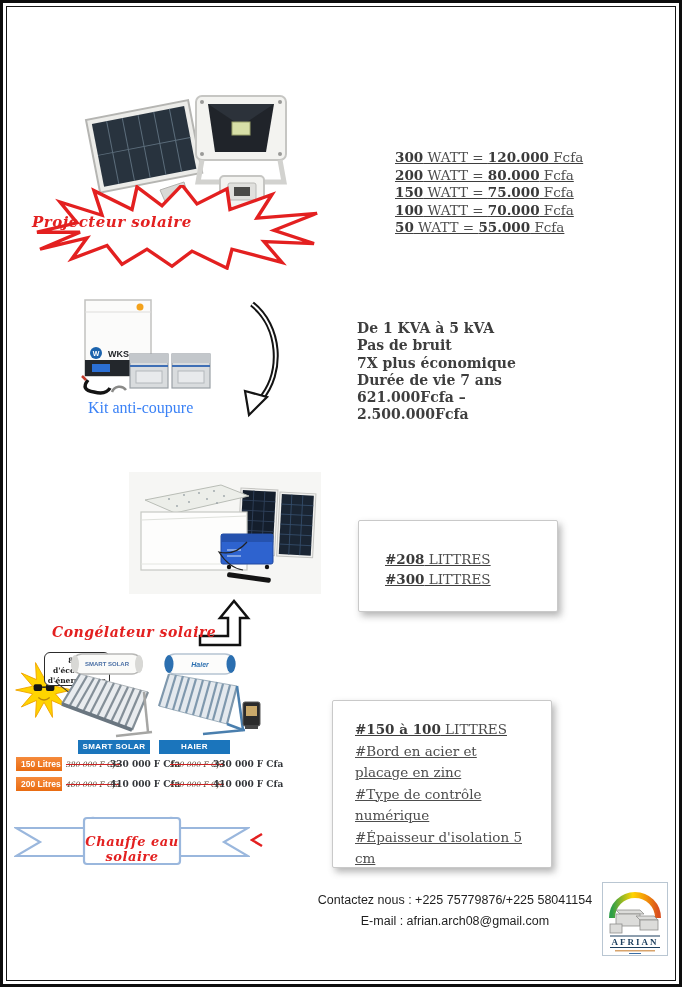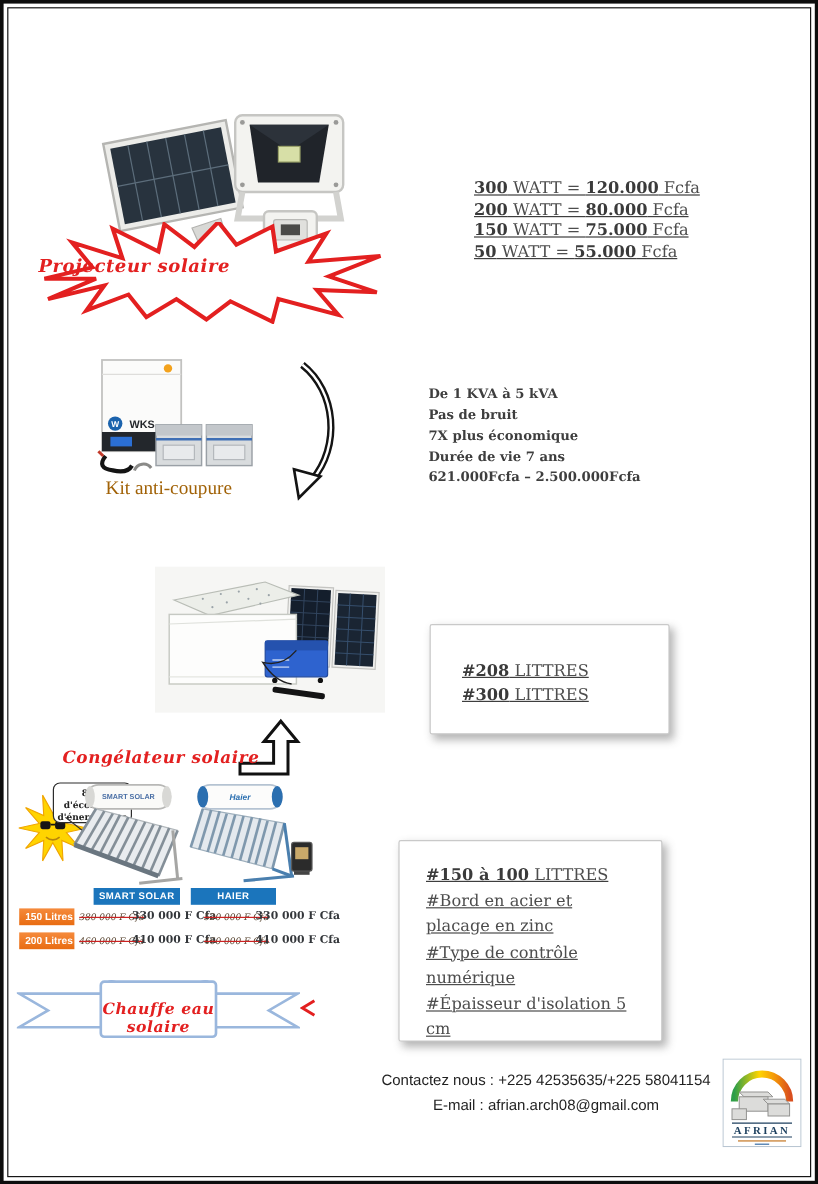--- a/index.html
+++ b/index.html
@@ -4,21 +4,21 @@
 <style>
   html,body{margin:0;padding:0;background:#ffffff;}
   .page{position:relative;width:682px;height:987px;background:#fff;overflow:hidden;
         font-family:"DejaVu Serif",serif;}
   .outer-border{position:absolute;inset:0;border:3px solid #0d0d0d;pointer-events:none;z-index:50;}
   .inner-border{position:absolute;inset:6px;border:1px solid #161616;pointer-events:none;z-index:50;}
   .abs{position:absolute;}
   .body-text{color:#3e3e3e;font-size:13.5px;text-decoration:underline;}
   .body-text b{color:#3a3a3a;}
   .body-text .lt{font-weight:normal;color:#4d4d4d;}
-  .bold-line{font-weight:bold;color:#3e3e3e;font-size:11px;}
+  .bold-line{font-weight:bold;color:#3e3e3e;font-size:14px;}
   .script-red{color:#e32020;font-weight:bold;font-style:italic;letter-spacing:.5px;}
   .shadow-box{background:#fff;border:1px solid #c9c9c9;border-radius:2px;
               box-shadow:3px 4px 7px rgba(90,90,90,.45);}
   .btn-blue{background:#1b75bc;color:#fff;font-family:"Liberation Sans",sans-serif;
             font-size:8px;font-weight:bold;text-align:center;line-height:14px;letter-spacing:.4px;}
   .label-orange{background:linear-gradient(#f58a3c,#e96c12);color:#fff;
             font-family:"Liberation Sans",sans-serif;font-size:8.5px;font-weight:bold;
             line-height:14px;padding-left:5px;box-sizing:border-box;}
   .old-price{font-size:7.5px;color:#57432f;font-style:italic;
              text-decoration:line-through;text-decoration-color:#cc2222;}
@@ -73,20 +73,21 @@
     <svg width="290" height="85" viewBox="0 0 290 90" preserveAspectRatio="none">
       <polygon points="5,50 45,40 28,18 70,32 62,6 100,26 105,2 130,22 150,0 165,20 195,4 198,26 240,10 225,35 285,30 242,48 282,62 232,60 250,82 200,68 195,88 160,70 140,86 115,68 90,84 75,64 40,78 55,56 8,68 48,50" fill="#ffffff" stroke="#e32020" stroke-width="3.5" stroke-linejoin="miter"></polygon>
     </svg>
     <div class="abs script-red" style="left:0;top:28px;width:290px;text-align:left;font-size:15px;">Projecteur solaire</div>
   </div>
 
   <div class="abs" style="left:395px;top:149px;width:190px;">
     <div class="body-text" style="line-height:17.5px;"><b>300</b><span class="lt"> WATT = </span><b>120.000</b><span class="lt"> Fcfa</span></div>
     <div class="body-text" style="line-height:17.5px;"><b>200</b><span class="lt"> WATT = </span><b>80.000</b><span class="lt"> Fcfa</span></div>
     <div class="body-text" style="line-height:17.5px;"><b>150</b><span class="lt"> WATT = </span><b>75.000</b><span class="lt"> Fcfa</span></div>
+    <div class="body-text" style="line-height:17.5px;"><b>100</b><span class="lt"> WATT = </span><b>70.000</b><span class="lt"> Fcfa</span></div>
     <div class="body-text" style="line-height:17.5px;"><b>50</b><span class="lt"> WATT = </span><b>55.000</b><span class="lt"> Fcfa</span></div>
   </div>
 
   <svg class="abs" style="left:78px;top:296px;" width="160" height="102" viewBox="0 0 160 102">
     <g>
       <rect x="7" y="4" width="66" height="76" fill="#fbfbfa" stroke="#c2c2c0" stroke-width="1.5"></rect>
       <line x1="7" y1="16" x2="73" y2="16" stroke="#dedddb"></line>
       <circle cx="62" cy="11" r="3.5" fill="#f3a21c"></circle>
       <circle cx="18" cy="57" r="6" fill="#1b63ad"></circle>
       <text x="18" y="60" font-size="7" font-weight="bold" fill="#fff" text-anchor="middle" font-family="Liberation Sans, sans-serif">W</text>
@@ -105,21 +106,21 @@
       <rect x="94" y="58" width="38" height="9" fill="#c3c7cb"></rect>
       <line x1="94" y1="70" x2="132" y2="70" stroke="#3f6fb5" stroke-width="2"></line>
       <rect x="100" y="75" width="26" height="12" fill="#e8eaec" stroke="#b4b8bc"></rect>
     </g>
     <g>
       <path d="M10,84 q-8,10 6,12 q12,3 16,-4" stroke="#141414" stroke-width="3.5" fill="none"></path>
       <path d="M34,96 a8,8 0 0 1 14,-2" stroke="#8a8a88" stroke-width="2.5" fill="none"></path>
       <line x1="8" y1="84" x2="4" y2="80" stroke="#c23a2a" stroke-width="2.5"></line>
     </g>
   </svg>
-  <div class="abs" style="left:88px;top:399px;font-family:'Liberation Serif',serif;font-size:16px;color:#a16207;">Kit anti-coupure</div>
+  <div class="abs" style="left:88px;top:399px;font-family:'Liberation Serif',serif;font-size:16px;color:#3b82f6;">Kit anti-coupure</div>
 
   <svg class="abs" style="left:234px;top:296px;" width="52" height="122" viewBox="0 0 52 122">
     <path d="M18,8 C46,30 50,76 26,104" stroke="#141414" stroke-width="6" fill="none"></path>
     <path d="M18,8 C46,30 50,76 26,104" stroke="#ffffff" stroke-width="2" fill="none"></path>
     <polygon points="11,95 33,101 15,119" fill="#ffffff" stroke="#141414" stroke-width="2.2"></polygon>
   </svg>
 
   <div class="abs" style="left:357px;top:320px;width:210px;">
     <div class="bold-line" style="line-height:17.3px;">De 1 KVA à 5 kVA</div>
     <div class="bold-line" style="line-height:17.3px;">Pas de bruit</div>
@@ -299,21 +300,21 @@
       <path d="M164,12 q-4,-6 -10,-4 l0,8 z" fill="#e7eef8" stroke="#9ab7dd" stroke-width="1.5"></path>
       <rect x="70" y="8" width="96" height="46" rx="3" fill="#ffffff" stroke="#9ab7dd" stroke-width="2.2"></rect>
     </svg>
     <div class="abs script-red" style="left:58px;top:24px;width:120px;text-align:center;font-size:13px;">Chauffe eau solaire</div>
   </div>
   <svg class="abs" style="left:250px;top:832px;" width="14" height="16" viewBox="0 0 14 16">
     <polyline points="12,2 2,8 12,14" fill="none" stroke="#e32020" stroke-width="2.5"></polyline>
   </svg>
 
   <div class="abs contact" style="left:300px;top:890px;width:310px;">
-    <div>Contactez nous : +225 42535635/+225 58041154</div>
+    <div>Contactez nous : +225 75779876/+225 58041154</div>
     <div>E-mail : afrian.arch08@gmail.com</div>
   </div>
 
   <svg class="abs" style="left:602px;top:882px;" width="66" height="74" viewBox="0 0 66 74">
     <defs>
       <linearGradient id="rg" x1="0" y1="0" x2="1" y2="0">
         <stop offset="0" stop-color="#2e9e49"></stop>
         <stop offset="0.45" stop-color="#ffd400"></stop>
         <stop offset="0.75" stop-color="#f2920a"></stop>
         <stop offset="1" stop-color="#d94f1e"></stop>

